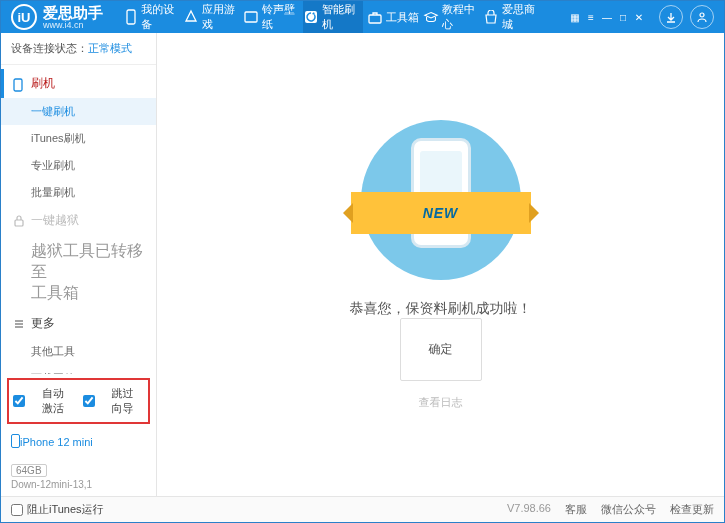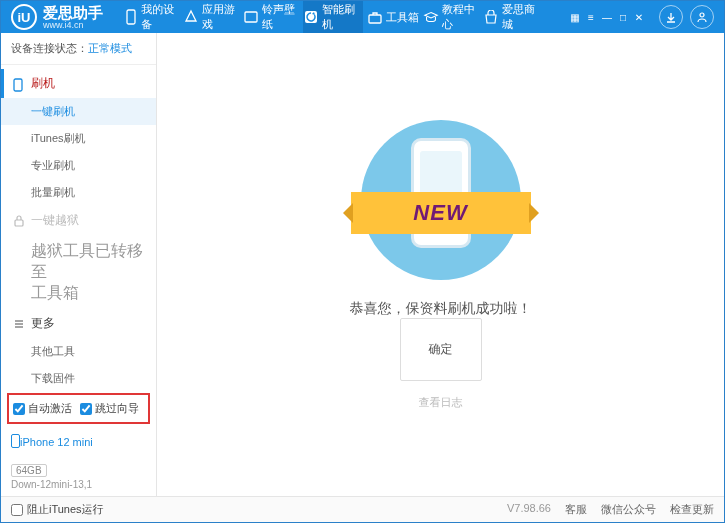--- a/index.html
+++ b/index.html
@@ -23,33 +23,33 @@
 .status-row{padding:8px 10px;font-size:11px;color:#555;border-bottom:1px solid #eee}
 .status-txt{color:#1b8ce0}
 .menu{flex:1;overflow:auto;padding-top:4px}
 .menu-group{padding:6px 12px;font-size:12px;color:#444;display:flex;align-items:center;gap:6px}
 .menu-group.active-blue{color:#b91c1c;border-left:3px solid #1b8ce0;padding-left:9px}
 .sub{padding:6px 12px 6px 30px;font-size:11px;color:#666;cursor:pointer}
 .sub.active{background:#eaf4fc;color:#1b8ce0}
 .sub.note{font-size:16px;color:#999;line-height:1.3}
 .lock-row{color:#bbb}
 .red-box{margin:4px 6px;border:2px solid #e03636;padding:6px 4px;display:flex;gap:8px;font-size:11px}
-.ck{display:flex;align-items:center;gap:3px;color:#444}
+.ck{display:flex;align-items:center;gap:17px;color:#444}
 .ck input{accent-color:#1b8ce0;width:12px;height:12px}
 .device{padding:6px 10px;font-size:11px}
 .device-name{color:#1b8ce0;font-weight:normal;display:flex;align-items:flex-end;}
 .device-phone-icon{width:9px;height:14px;border:1.5px solid #1b8ce0;border-radius:2px;display:inline-block}
 .badge{display:inline-block;border:1px solid #ccc;border-radius:2px;padding:0 4px;font-size:10px;color:#888;margin-top:16px}
 .device-sub{color:#999;font-size:10px;margin-top:2px}
 .main{flex:1;display:flex;flex-direction:column;align-items:center;justify-content:center;background:#fff;position:relative}
 .illus{width:160px;height:160px;position:relative;margin-bottom:20px}
 .illus-bg{width:160px;height:160px;background:#7cc8ea;border-radius:50%;position:absolute}
 .illus-phone{position:absolute;left:50px;top:18px;width:60px;height:110px;background:#fff;border:3px solid #d6e8f2;border-radius:10px}
 .illus-screen{position:absolute;left:6px;top:10px;right:6px;bottom:14px;background:#eaf6fb;border-radius:3px}
-.illus-banner{position:absolute;left:-10px;right:-10px;top:72px;height:42px;background:#ffc23a;display:flex;align-items:center;justify-content:center;font-weight:900;font-style:italic;font-size:22px;color:#701a75;letter-spacing:1px}
+.illus-banner{position:absolute;left:-10px;right:-10px;top:72px;height:42px;background:#ffc23a;display:flex;align-items:center;justify-content:center;font-weight:900;font-style:italic;font-size:14px;color:#0369a1;letter-spacing:1px}
 .illus-banner:before,.illus-banner:after{content:"";position:absolute;width:0;height:0;border:10px solid transparent}
 .illus-banner:before{left:-18px;border-right-color:#e0a020;top:11px}
 .illus-banner:after{right:-18px;border-left-color:#e0a020;top:11px}
 .msg{font-size:14px;color:#555;}
 .ok-btn{padding:22px 28px;border:1px solid #ddd;background:#fff;font-size:12px;color:#555;cursor:pointer;border-radius:2px}
 .log-link{margin-top:14px;font-size:11px;color:#bbb;cursor:pointer}
 .footer{height:26px;border-top:1px solid #e5e5e5;display:flex;align-items:center;padding:0 10px;font-size:11px;color:#666;background:#fafafa}
 .footer .ck{gap:4px}
 .footer-right{margin-left:auto;display:flex;gap:14px}
 .footer-link{cursor:pointer}

